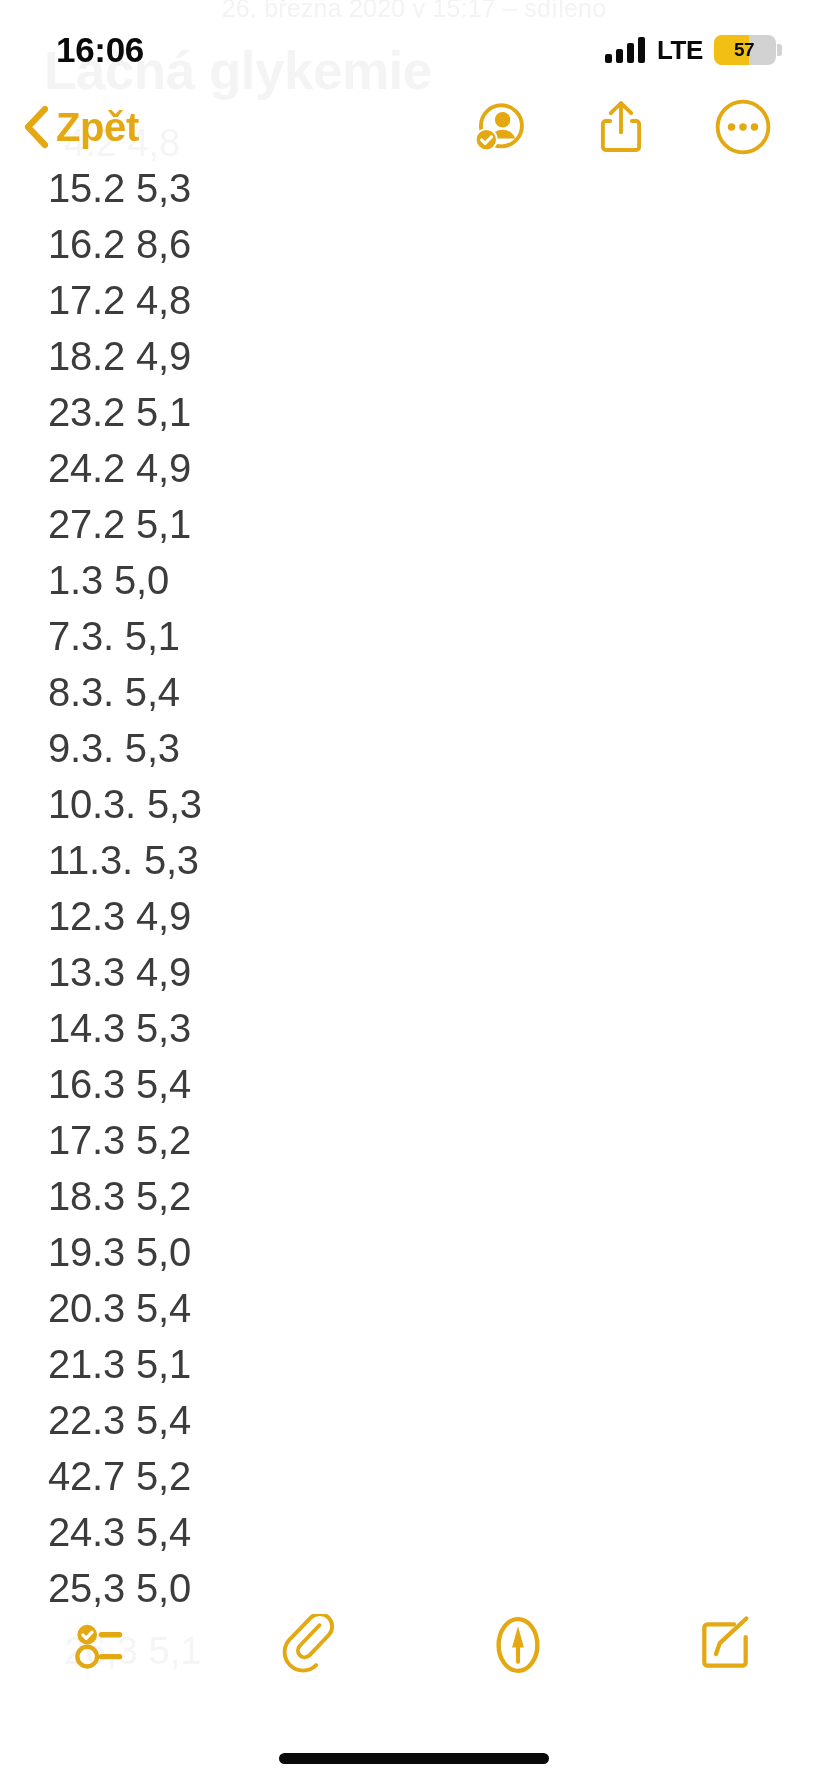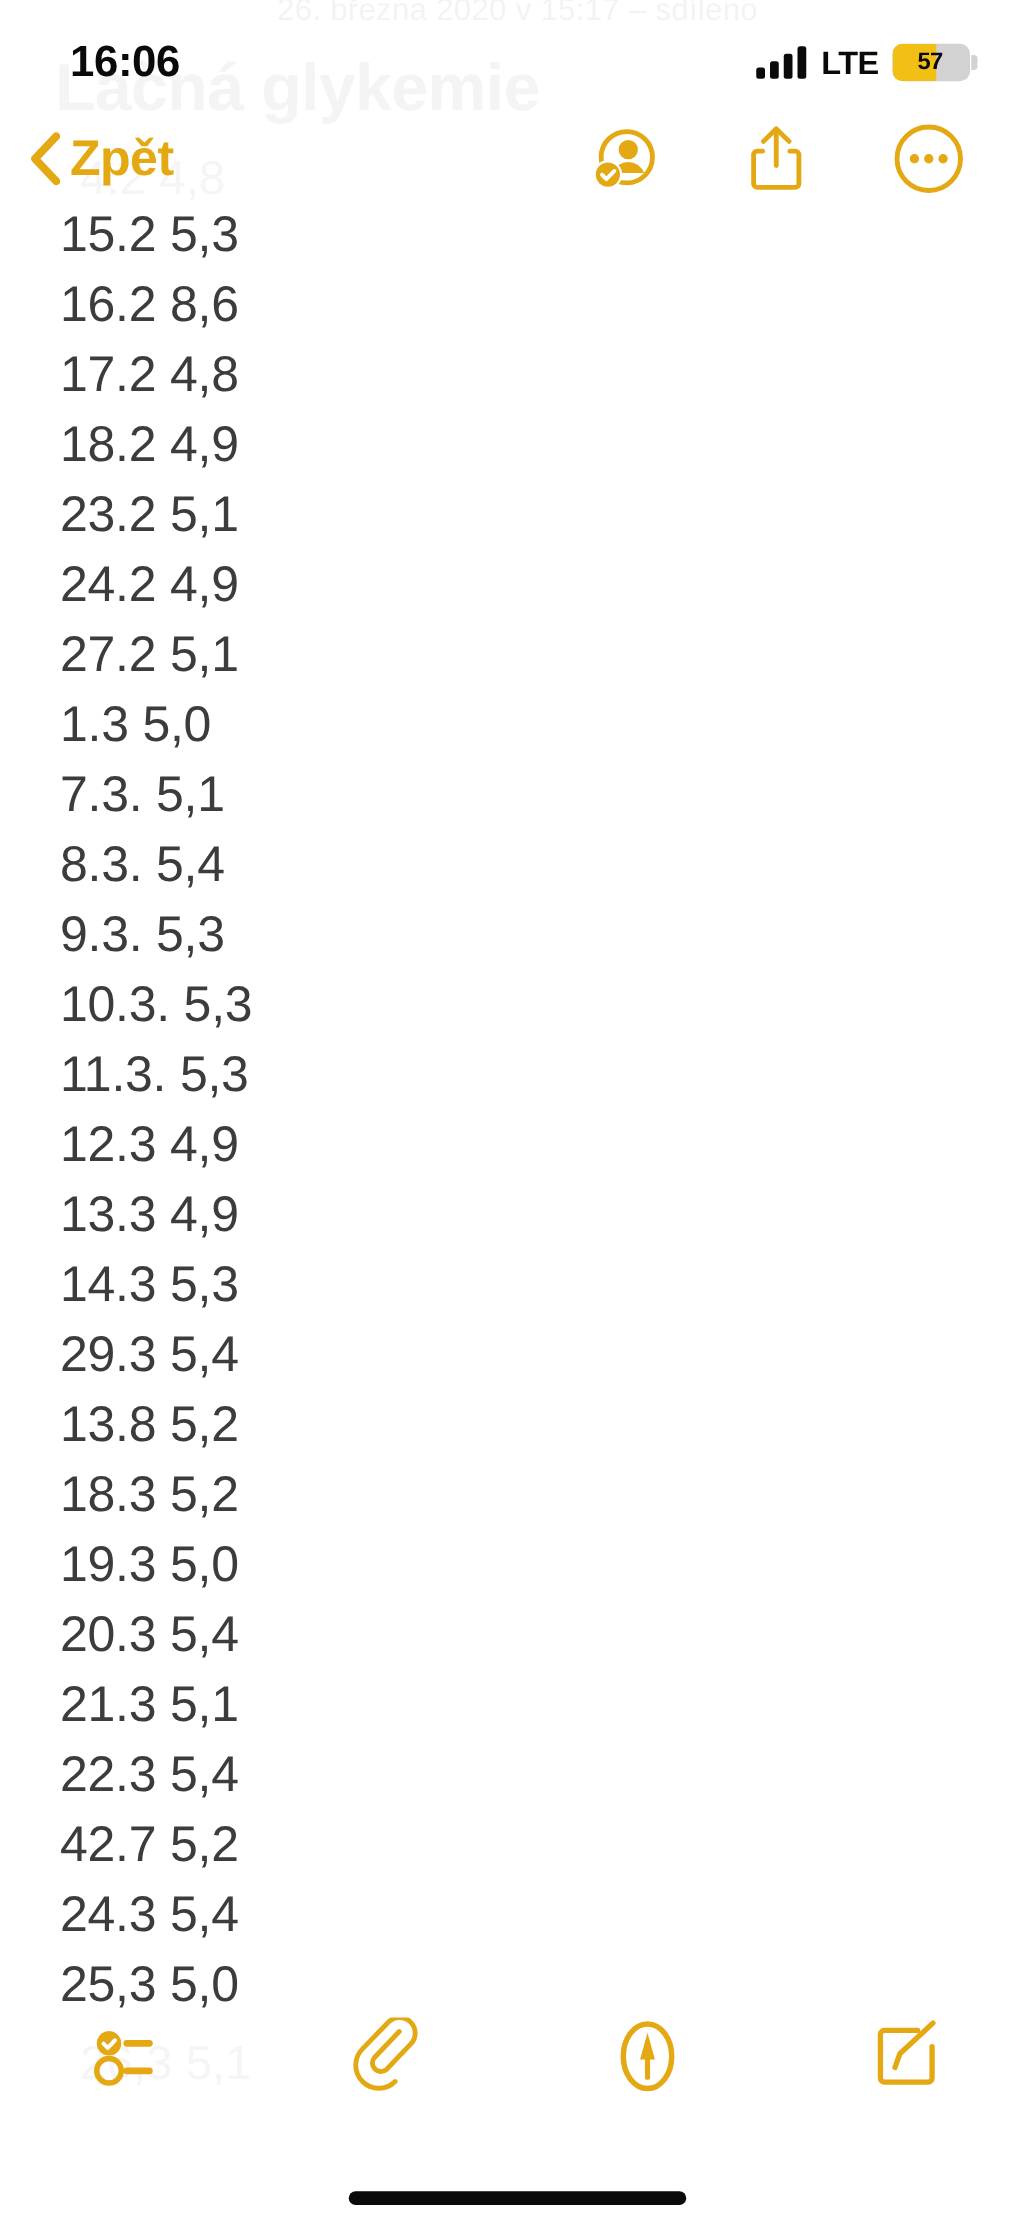--- a/index.html
+++ b/index.html
@@ -184,22 +184,22 @@
       <div class="note-row">27.2 5,1</div>
       <div class="note-row">1.3 5,0</div>
       <div class="note-row">7.3. 5,1</div>
       <div class="note-row">8.3. 5,4</div>
       <div class="note-row">9.3. 5,3</div>
       <div class="note-row">10.3. 5,3</div>
       <div class="note-row">11.3. 5,3</div>
       <div class="note-row">12.3 4,9</div>
       <div class="note-row">13.3 4,9</div>
       <div class="note-row">14.3 5,3</div>
-      <div class="note-row">29.3 5,4</div>
-      <div class="note-row">13.8 5,2</div>
+      <div class="note-row">16.3 5,4</div>
+      <div class="note-row">17.3 5,2</div>
       <div class="note-row">18.3 5,2</div>
       <div class="note-row">19.3 5,0</div>
       <div class="note-row">20.3 5,4</div>
       <div class="note-row">21.3 5,1</div>
       <div class="note-row">22.3 5,4</div>
       <div class="note-row">42.7 5,2</div>
       <div class="note-row">24.3 5,4</div>
       <div class="note-row">25,3 5,0</div>
     </div>
 

